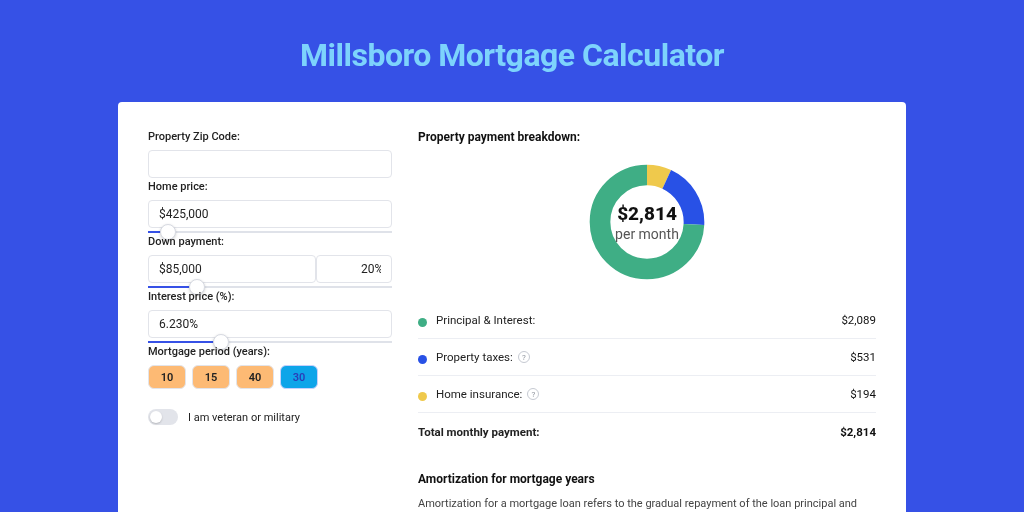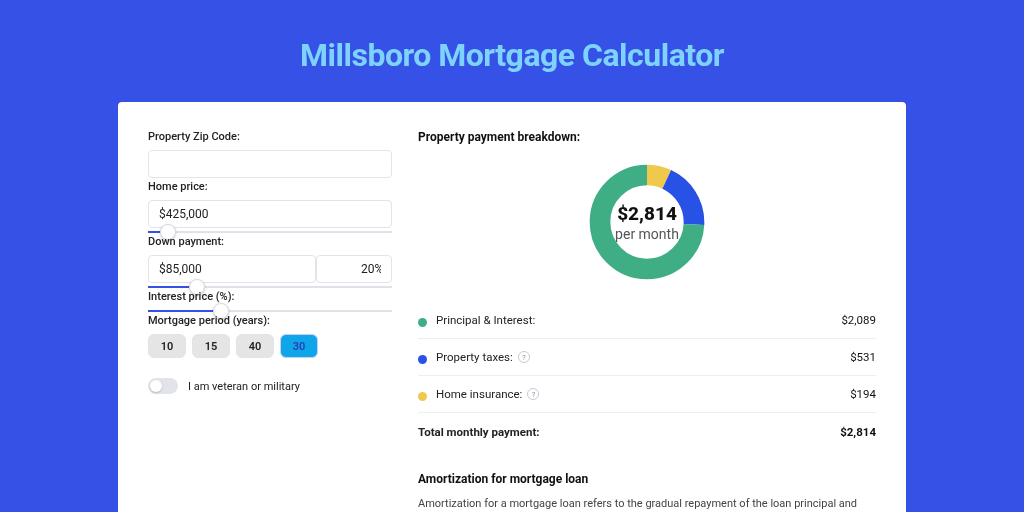--- a/index.html
+++ b/index.html
@@ -13,21 +13,21 @@
 .f-input { width:100%; border:1px solid #e2e4ea; border-radius:4px; height:28px; padding:0 10px; font-size:12px; color:#222; background:#fff; }
 .f-input::placeholder { color:#9aa0aa; }
 .fg { margin-bottom:2px; position:relative; }
 .slider-track { height:2px; background:#dfe2e9; position:relative; margin-top:3px; }
 .slider-fill { position:absolute; left:0; top:0; height:2px; background:#3651e6; }
 .slider-thumb { position:absolute; top:50%; width:16px; height:16px; border-radius:50%; background:#fff; border:1px solid #d7dae2; box-shadow:0 1px 3px rgba(0,0,0,0.18); transform:translate(-50%,-50%); cursor:grab; }
 .row2 { display:flex; }
 .row2 .f-input:first-child { flex:1; }
 .row2 .f-input:last-child { width:76px;padding-left:44px; }
 .period-row { display:flex; gap:6px; }
-.period-btn { width:38px; height:24px; border:1px solid #e2e4ea; border-radius:6px; background:#e5e5e5; font-size:11px; font-weight:600; display:flex; align-items:center; justify-content:center; cursor:pointer; color:#222; }
+.period-btn { width:38px; height:24px; border:1px solid #e2e4ea; border-radius:6px; background:#fdba74; font-size:11px; font-weight:600; display:flex; align-items:center; justify-content:center; cursor:pointer; color:#222; }
 .period-btn.active { background:#0ea5e9; border-color:#c7d0fb; color:#2a3eb8; }
 .toggle-row { display:flex; align-items:center; gap:10px; margin-top:20px; }
 .toggle { width:30px; height:16px; border-radius:10px; background:#e2e4ea; position:relative; cursor:pointer; }
 .toggle-knob { position:absolute; width:12px; height:12px; border-radius:50%; background:#fff; top:2px; left:2px; box-shadow:0 1px 2px rgba(0,0,0,0.2); }
 .toggle-label { font-size:11px; color:#222;text-align:center; }
 .breakdown-title { font-size:12px; font-weight:700; margin-bottom:16px; color:#111; }
 .donut-wrap { display:flex; justify-content:center; margin-bottom:18px; }
 .donut { position:relative; width:124px; height:124px; }
 .donut svg { width:124px; height:124px; transform:rotate(-90deg); }
 .donut-center { position:absolute; inset:0; display:flex; flex-direction:column; align-items:center; justify-content:center; }
@@ -77,20 +77,21 @@
         <input class="f-input" value="20%" style="">
       </div>
       <div class="slider-track">
         <div class="slider-fill" style="width:20%"></div>
         <div class="slider-thumb" style="left:20%"></div>
       </div>
     </div>
 
     <div class="fg">
       <div class="f-label">Interest price (%):</div>
+      <input class="f-input" value="6.230%" style="">
       <div class="slider-track">
         <div class="slider-fill" style="width:30%"></div>
         <div class="slider-thumb" style="left:30%"></div>
       </div>
     </div>
 
     <div class="fg">
       <div class="f-label">Mortgage period (years):</div>
       <div class="period-row">
         <div class="period-btn">10</div>
@@ -145,17 +146,17 @@
         <span>Home insurance:</span>
         <span class="info-ic">?</span>
       </span>
       <span class="legend-val">$194</span>
     </div>
     <div class="legend-row totals">
       <span class="legend-label">Total monthly payment:</span>
       <span class="legend-val">$2,814</span>
     </div>
 
-    <div class="amort-title">Amortization for mortgage loan</div>
+    <div class="amort-title">Amortization for mortgage years</div>
     <div class="amort-text">Amortization for a mortgage loan refers to the gradual repayment of the loan principal and interest over a specified</div>
   </div>
 
 </div>
 
 </body></html>

